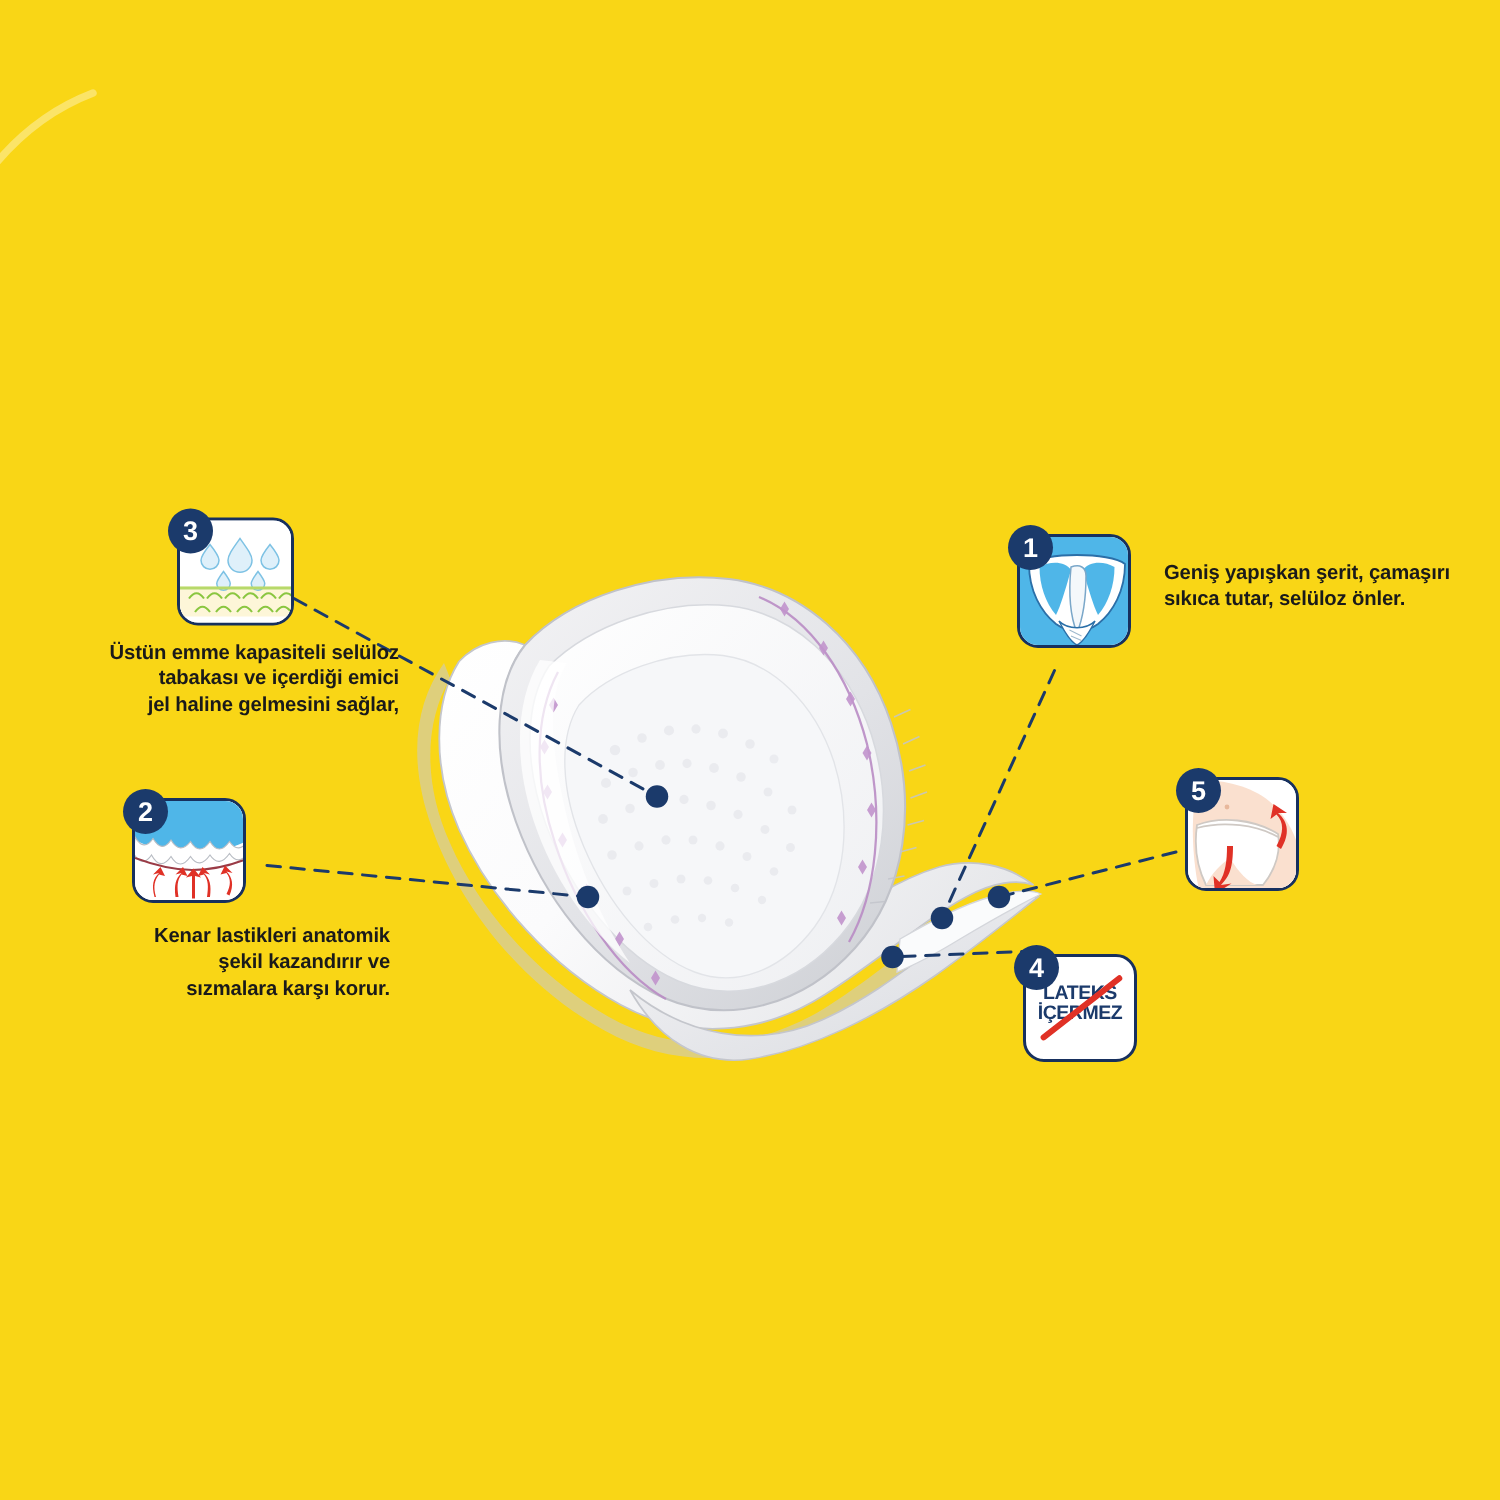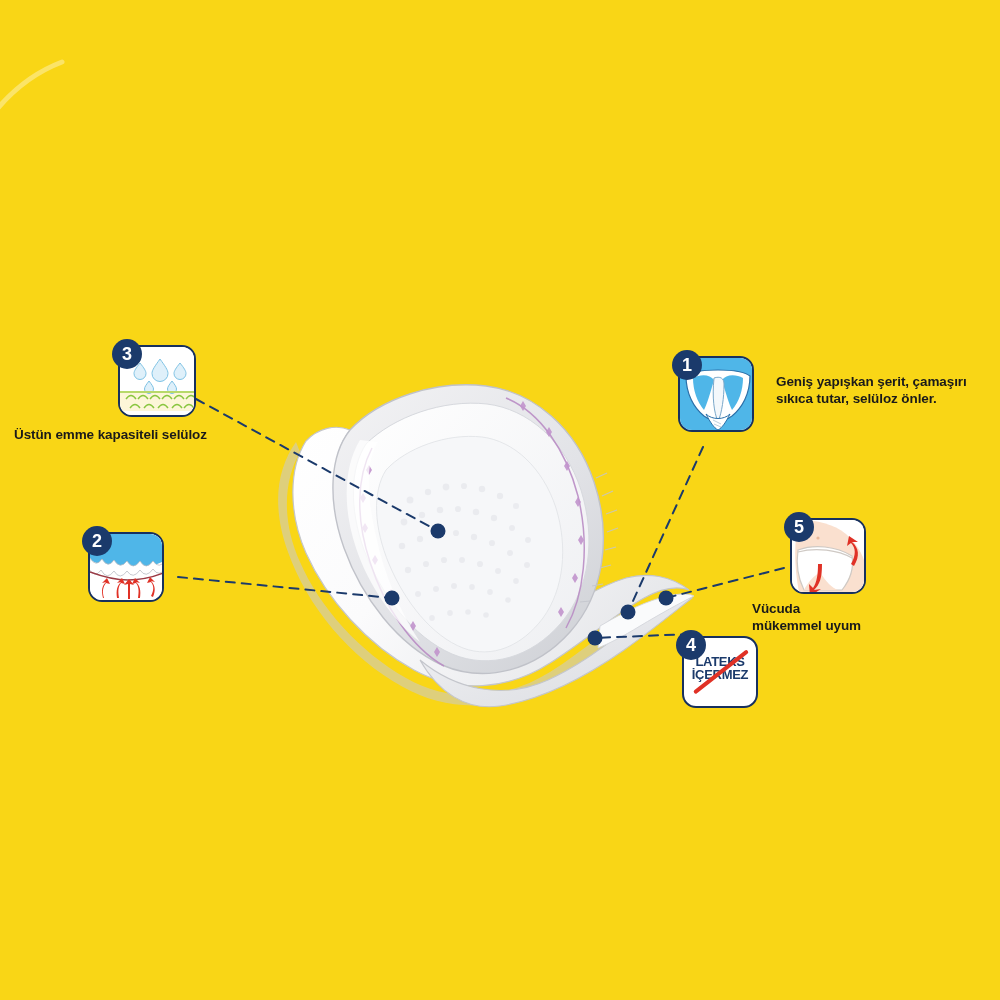--- a/index.html
+++ b/index.html
@@ -34,21 +34,21 @@
     font-family:"Liberation Sans", sans-serif;
   }
   .caption{
     position:absolute;
     color:#1a1a1a;
     font-weight:bold;
     font-size:13.5px;
     line-height:1.28;
     letter-spacing:-0.1px;
   }
-  .cap-center{text-align:left;}
+  .cap-center{text-align:right;}
   .cap-left{text-align:left;}
 
   
   .latex-txt{
     position:absolute;
     left:0;right:0;top:17px;
     text-align:center;
     color:#1b3a6b;
     font-weight:bold;
     font-size:13px;
@@ -298,39 +298,46 @@
         <path d="M 38 61 q 5 -7 10 0"></path>
           <path d="M 52 61 q 5 -7 10 0"></path>
         <path d="M 64 61 q 5 -7 10 0"></path>
       </g>
       <rect x="0" y="44" width="78" height="2" fill="#b7d96a"></rect>
     </svg>
   </div>
   <div class="badge" style="left:112px;top:339px;">3</div>
   <div class="caption cap-center" style="left:14px;top:426px;width:252px;">
     <div>Üstün emme kapasiteli selüloz</div>
+    <div>tabakası ve içerdiği emici</div>
+    <div>jel haline gelmesini sağlar,</div>
   </div>
 
   <div class="card" style="left:88px;top:532px;width:76px;height:70px;">
     <svg viewBox="0 0 76 70" width="76" height="70">
       <rect x="0" y="0" width="76" height="70" fill="#ffffff"></rect>
       <path d="M 0 0 H 76 V 26 C 60 34 44 36 38 36 C 30 36 14 33 0 26 Z" fill="#4fb6e8"></path>
       <path d="M 0 24 q 6 10 12 1 q 6 10 12 1 q 6 10 13 1 q 6 10 13 0 q 6 10 13 0 q 6 9 13 -1
                L 76 34 q -7 10 -13 1 q -7 10 -13 1 q -7 10 -13 1 q -7 10 -13 0 q -7 10 -13 -1 q -6 9 -12 -1 Z" fill="#ffffff" stroke="#b9bdc4" stroke-width="0.8"></path>
       <path d="M 0 38 C 16 44 30 46 38 46 C 48 46 62 44 76 38" fill="none" stroke="#9a3b46" stroke-width="1.4"></path>
       <g fill="#E03126">
         <path d="M 13 64 C 11 56 12 52 16 48 l -4 1 l 5 -5 l 3 6 l -4 -1 c -3 4 -4 8 -2 15 Z"></path>
         <path d="M 27 64 C 26 56 27 52 31 48 l -4 1 l 5 -5 l 3 6 l -4 -1 c -3 4 -3 8 -2 15 Z"></path>
         <path d="M 38 65 L 38 50 l -4 1 l 5 -6 l 5 6 l -4 -1 l 0 15 Z"></path>
         <path d="M 50 64 C 51 56 50 52 46 48 l 4 1 l -5 -5 l -3 6 l 4 -1 c 3 4 3 8 2 15 Z"></path>
         <path d="M 63 63 C 66 56 65 51 61 47 l 4 1 l -5 -5 l -3 6 l 4 -1 c 3 4 3 8 0 14 Z"></path>
       </g>
     </svg>
   </div>
   <div class="badge" style="left:82px;top:526px;">2</div>
+  <div class="caption cap-center" style="left:30px;top:615px;width:230px;">
+    <div>Kenar lastikleri anatomik</div>
+    <div>şekil kazandırır ve</div>
+    <div>sızmalara karşı korur.</div>
+  </div>
 
   <div class="card" style="left:678px;top:356px;width:76px;height:76px;">
     <svg viewBox="0 0 76 76" width="76" height="76">
       <rect x="0" y="0" width="76" height="76" fill="#4fb6e8"></rect>
       <path d="M 6 18 C 16 10 60 10 70 18 C 70 36 62 50 52 58 C 44 64 32 64 24 58 C 14 50 6 36 6 18 Z" fill="#ffffff" stroke="#2b6fa8" stroke-width="1.2"></path>
       <path d="M 13 20 C 20 16 30 16 34 22 C 30 36 27 46 24 52 C 17 44 13 32 13 20 Z" fill="#4fb6e8"></path>
       <path d="M 63 20 C 56 16 46 16 42 22 C 46 36 49 46 52 52 C 59 44 63 32 63 20 Z" fill="#4fb6e8"></path>
       <path d="M 34 20 C 40 18 44 20 44 26 C 44 40 42 54 38 64 C 34 54 32 40 34 20 Z" fill="#f4f8fb" stroke="#7aa7c9" stroke-width="1"></path>
       <path d="M 26 56 C 30 64 34 70 38 72 C 42 70 46 64 50 56 C 44 62 32 62 26 56 Z" fill="#ffffff" stroke="#2b6fa8" stroke-width="1"></path>
       <g stroke="#9fb9cd" stroke-width="0.7" fill="none">
@@ -353,24 +360,20 @@
       <path d="M 28 52 C 34 62 40 68 46 70 L 12 70 C 16 62 22 56 28 52 Z" fill="#fae0cf"></path>
       <path d="M 6 32 C 24 27 46 30 60 38" fill="none" stroke="#cfc9c4" stroke-width="1.2"></path>
       <circle cx="26" cy="18" r="1.6" fill="#e8b89c"></circle>
       <g fill="#E03126">
         <path d="M 62 46 C 68 36 67 28 60 22 l 6 0 l -9 -6 l -2 10 l 4 -3 c 5 5 5 12 0 21 Z"></path>
         <path d="M 30 44 C 30 58 28 64 22 70 l 7 -1 l -11 7 l -1 -12 l 4 4 c 4 -6 5 -14 5 -24 Z"></path>
       </g>
     </svg>
   </div>
   <div class="badge" style="left:784px;top:512px;">5</div>
-  <div class="caption cap-center" style="left:752px;top:600px;width:152px;">
-    <div>Vücuda</div>
-    <div>mükemmel uyum</div>
-  </div>
 
   <div class="card" style="left:682px;top:636px;width:76px;height:72px;">
     <div class="latex-txt">
       <div>LATEKS</div>
       <div>İÇERMEZ</div>
     </div>
     <div class="latex-strike"></div>
   </div>
   <div class="badge" style="left:676px;top:630px;">4</div>
 

